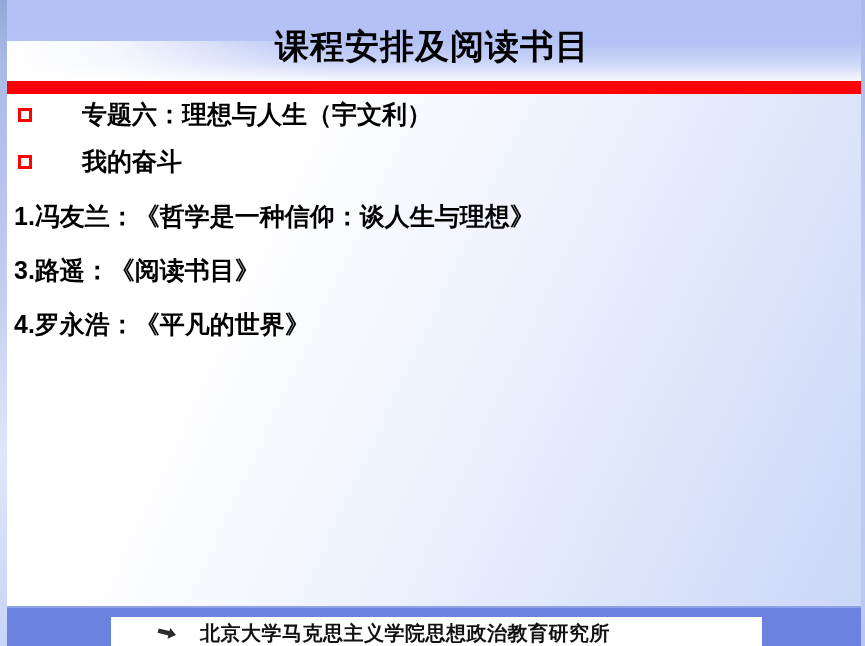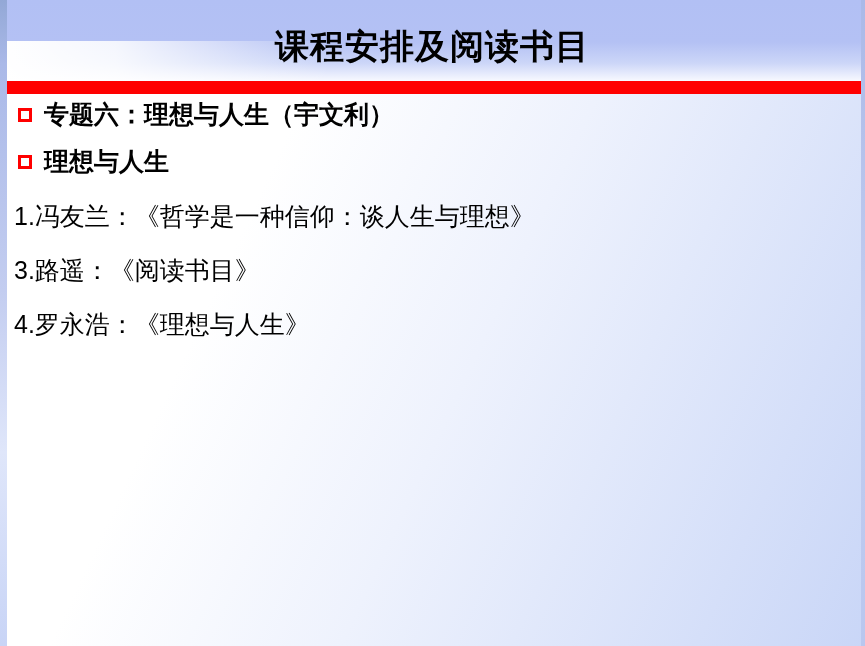--- a/index.html
+++ b/index.html
@@ -97,27 +97,28 @@
     margin-top: 12px;
     margin-right: 12px;
     flex: 0 0 auto;
   }
   .bullet-text {
     font-size: 25px;
     font-weight: bold;
     color: #000000;
     line-height: 37px;
     white-space: nowrap;
+    margin-left: 38px;
   }
 
   .num-row {
     padding: 0 0 0 14px;
     margin-top: 18px;
     font-size: 25px;
-    font-weight: normal;
+    font-weight: bold;
     color: #000000;
     line-height: 36px;
     white-space: nowrap;
   }
   .num-row .idx {
     display: inline;
   }
 
   
   .footer-band {
@@ -170,32 +171,42 @@
 
   <div class="content">
 
     <div class="bullet-row">
       <span class="sq-bullet"></span>
       <span class="bullet-text">专题六：理想与人生（宇文利）</span>
     </div>
 
     <div class="bullet-row">
       <span class="sq-bullet"></span>
-      <span class="bullet-text">理想与人生</span>
+      <span class="bullet-text">我的奋斗</span>
     </div>
 
     <div class="num-row">
       <span class="idx">1.</span><span class="txt">冯友兰：《哲学是一种信仰：谈人生与理想》</span>
     </div>
 
 
     <div class="num-row">
       <span class="idx">3.</span><span class="txt">路遥：《阅读书目》</span>
     </div>
 
     <div class="num-row">
-      <span class="idx">4.</span><span class="txt">罗永浩：《理想与人生》</span>
+      <span class="idx">4.</span><span class="txt">罗永浩：《平凡的世界》</span>
     </div>
 
   </div>
 
+  <div class="footer-band">
+    <div class="footer-box">
+      <span class="footer-icon">
+        <svg width="22" height="16" viewBox="0 0 22 16" xmlns="http://www.w3.org/2000/svg">
+          <path d="M1 5 L13 5 L13 1.5 L21 7.5 L13 13.5 L13 10 L1 10 Z" fill="#2b2b2b" transform="rotate(14 11 8) scale(0.92) translate(1,1)"></path>
+        </svg>
+      </span>
+      <span class="footer-text">北京大学马克思主义学院思想政治教育研究所</span>
+    </div>
+  </div>
 
 </div>
 
 </body></html>

